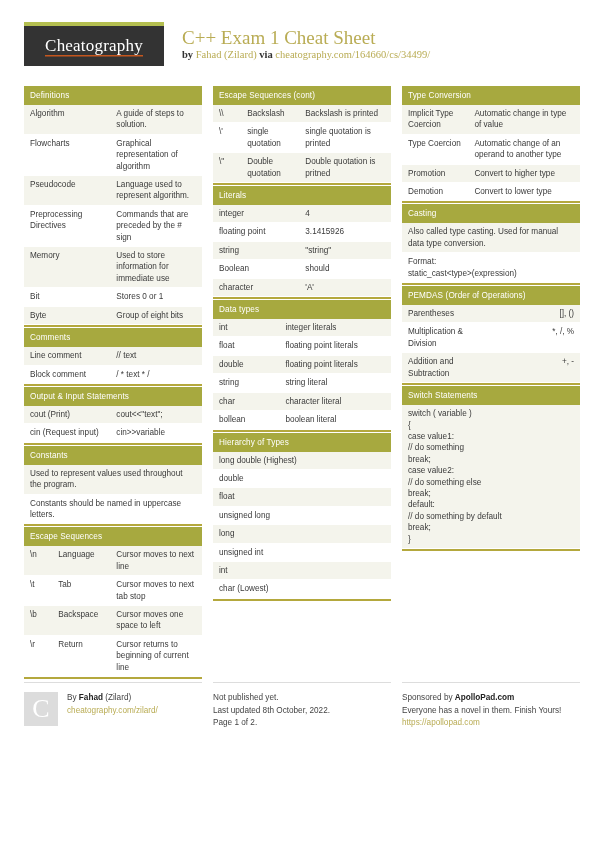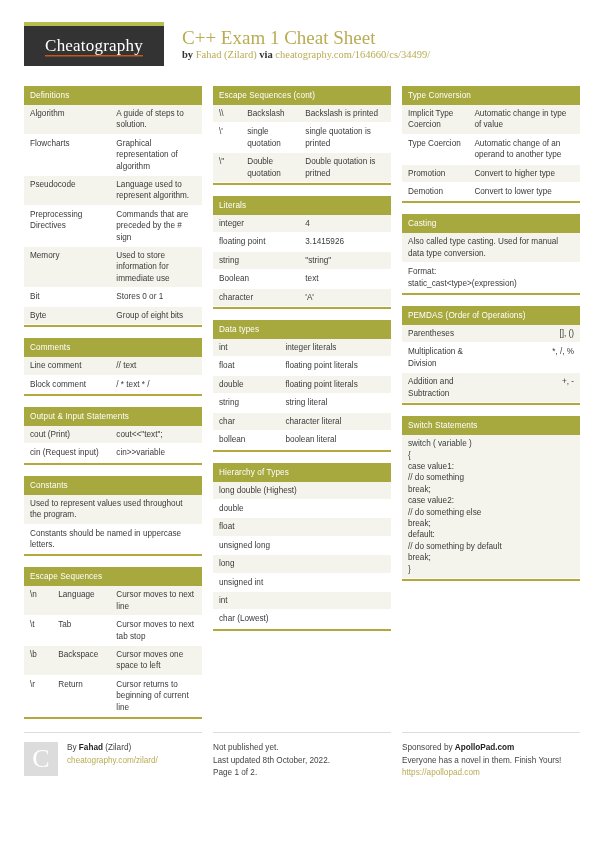--- a/index.html
+++ b/index.html
@@ -85,21 +85,21 @@
     gap: 11px;
     align-items: flex-start;
   }
   .col {
     width: 178px;
     flex: 0 0 178px;
   }
 
   
   .section {
-    margin-bottom: 11px;
+    margin-bottom: 1px;
     border-bottom: 2px solid #b4a83d;
     background: #ffffff;
   }
   .sec-head {
     background: #a7a93f;
     color: #ffffff;
     font-size: 8.2px;
     padding: 4px 6px 4px 6px;
     line-height: 11px;
     letter-spacing: .1px;
@@ -325,21 +325,21 @@
         <div class="row plain">
           <div class="c-key">floating point</div>
           <div class="c-val">3.1415926</div>
         </div>
         <div class="row alt">
           <div class="c-key">string</div>
           <div class="c-val">"string"</div>
         </div>
         <div class="row plain">
           <div class="c-key">Boolean</div>
-          <div class="c-val">text</div>
+          <div class="c-val">should</div>
         </div>
         <div class="row alt">
           <div class="c-key">character</div>
           <div class="c-val">'A'</div>
         </div>
       </div>
 
       <div class="section">
         <div class="sec-head">Data types</div>
         <div class="row alt">

